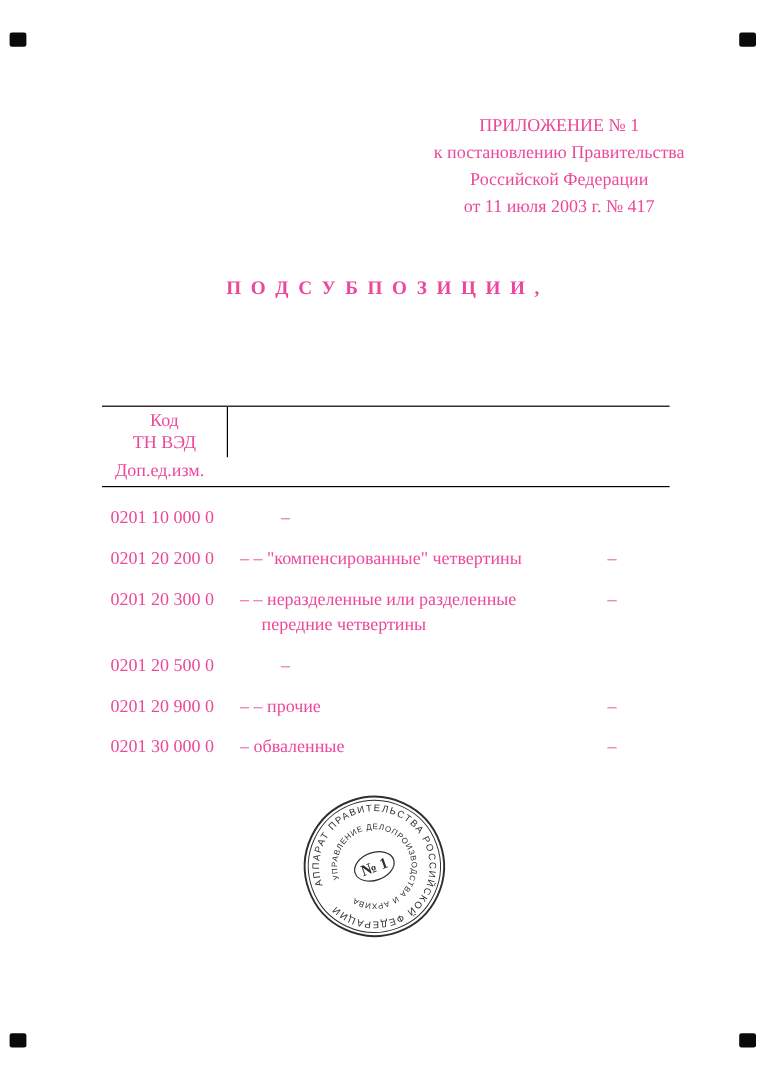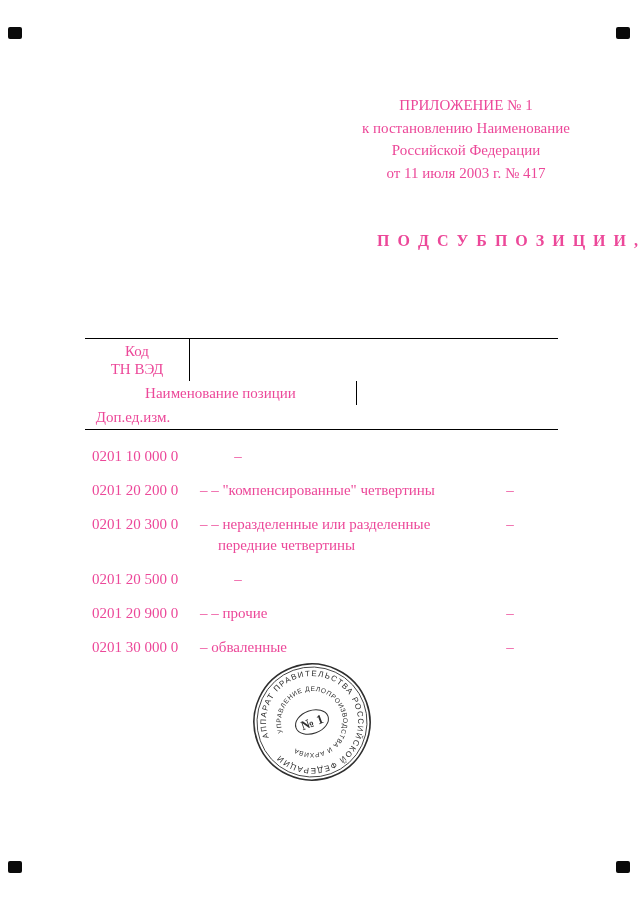--- a/index.html
+++ b/index.html
@@ -38,21 +38,21 @@
     font-size: 15px;
     line-height: 22.5px;
     white-space: nowrap;
   }
 
   .doc-title {
     position: absolute;
     top: 232px;
     left: 0;
     width: 640px;
-    text-align: right;
+    text-align: center;
     font-size: 16px;
     font-weight: bold;
     letter-spacing: 2px;
   }
   .doc-subtitle {
     position: absolute;
     top: 268px;
     left: 0;
     width: 640px;
     text-align: center;
@@ -118,35 +118,34 @@
 
 <div class="page">
 
   <div class="corner tl"></div>
   <div class="corner tr"></div>
   <div class="corner bl"></div>
   <div class="corner br"></div>
 
   <div class="appendix-header">
     <div>ПРИЛОЖЕНИЕ № 1</div>
-    <div>к постановлению Наименование</div>
+    <div>к постановлению Правительства</div>
     <div>Российской Федерации</div>
     <div>от 11 июля 2003 г. № 417</div>
   </div>
 
   <div class="doc-title">П О Д С У Б П О З И Ц И И ,</div>
 
 
   <div class="positions-table">
     <div class="thead">
       <div class="th col-code">
         <div>Код</div>
         <div>ТН ВЭД</div>
       </div>
-      <div class="th col-name">Наименование позиции</div>
       <div class="th col-unit">Доп.ед.изм.</div>
     </div>
 
     <div class="tbody">
       <div class="trow">
         <div class="td col-code">0201 10 000 0</div>
         <div class="td col-unit">–</div>
       </div>
       <div class="trow">
         <div class="td col-code">0201 20 200 0</div>

